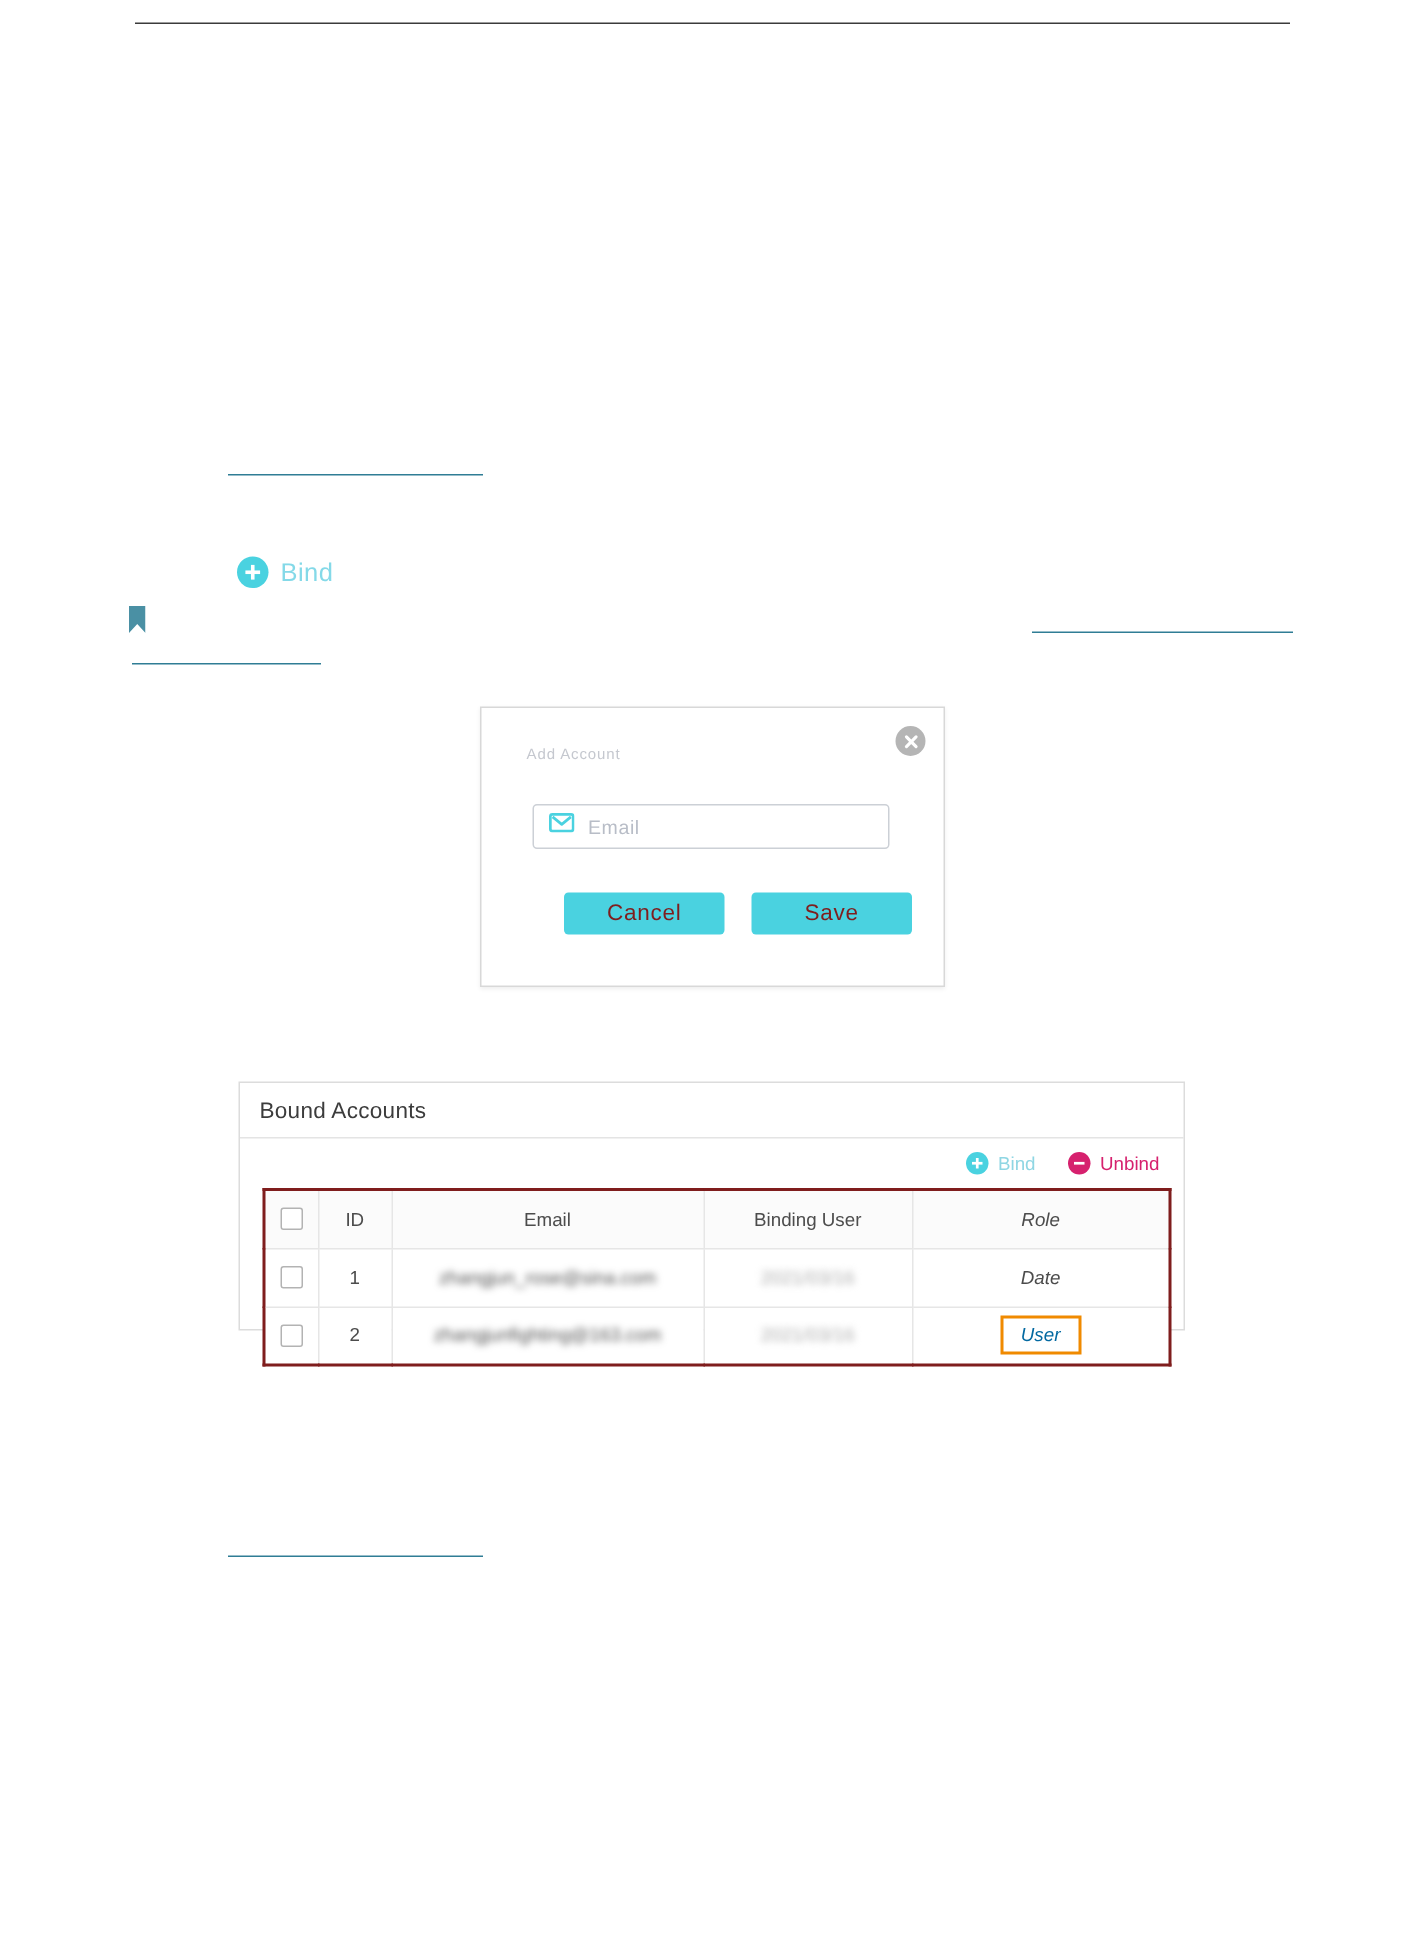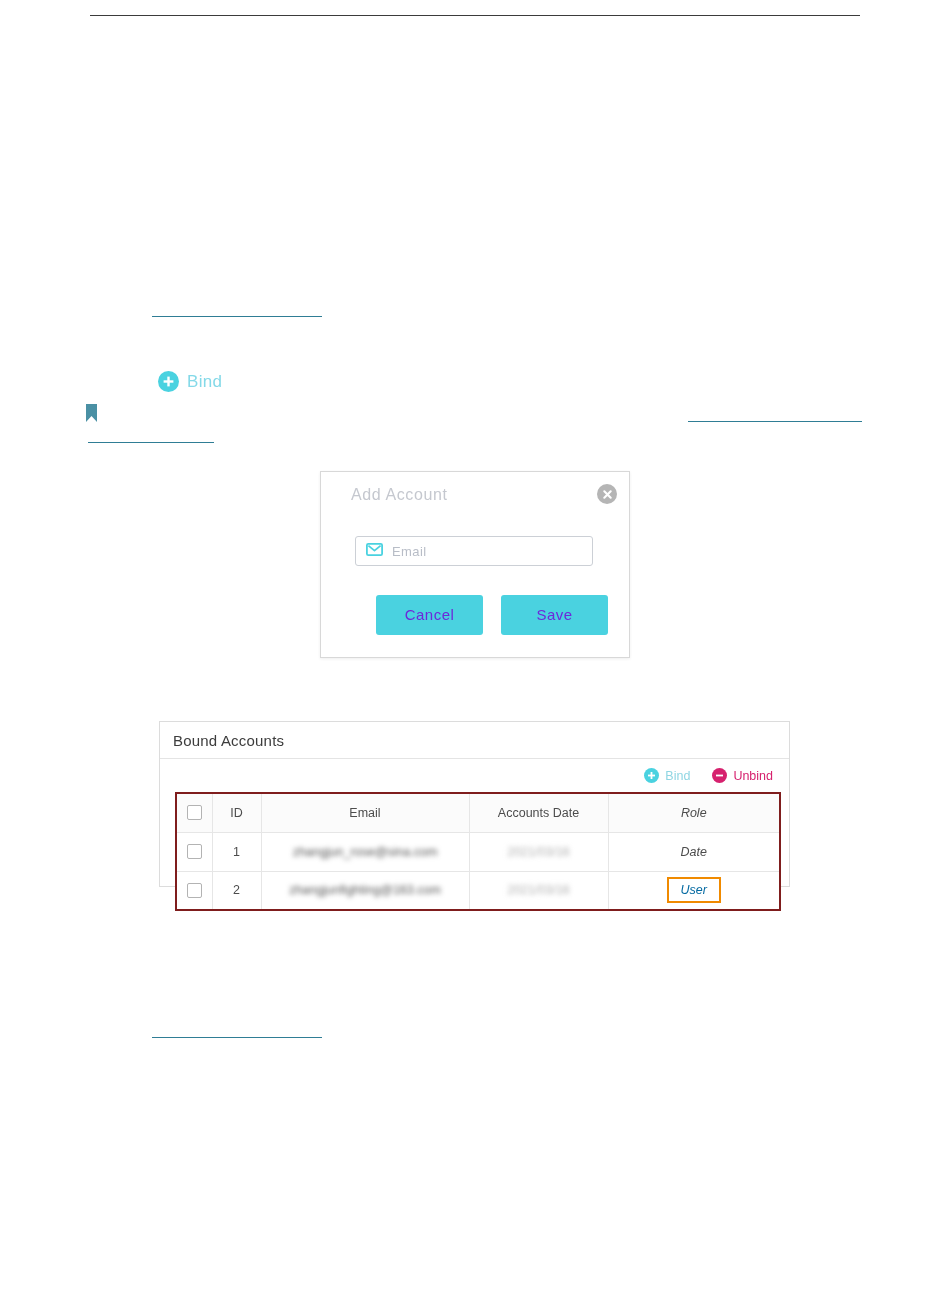--- a/index.html
+++ b/index.html
@@ -91,23 +91,23 @@
     border-radius: 50%;
     background: #b5b5b5;
     display: flex;
     align-items: center;
     justify-content: center;
     cursor: pointer;
   }
   .modal-title {
     position: absolute;
     left: 30px;
-    top: 14px;
+    top: 26px;
     color: #c5c8cf;
-    font-size: 16px;
+    font-size: 10px;
     letter-spacing: .6px;
     text-align: right;
   }
   .modal-field {
     position: absolute;
     left: 34px;
     top: 64px;
     width: 238px;
     height: 30px;
     border: 1px solid #ccd0d6;
@@ -126,25 +126,25 @@
   }
   .modal-buttons {
     position: absolute;
     left: 55px;
     top: 123px;
     display: flex;
     gap: 18px;
   }
   .btn {
     width: 107px;
-    height: 40px;
+    height: 28px;
     border: none;
     border-radius: 3px;
     background: #4ad2e0;
-    color: #6d28d9;
+    color: #7f1d1d;
     font-size: 15px;
     font-family: "Liberation Sans", sans-serif;
     letter-spacing: .5px;
     cursor: pointer;
     padding: 0;
     line-height: 28px;
   }
 
   
   .panel {
@@ -343,21 +343,21 @@
         <col class="c-date">
         <col class="c-role">
     </colgroup>
     <thead>
       <tr>
         <th>
           <span class="chk"></span>
         </th>
         <th>ID</th>
         <th>Email</th>
-        <th>Accounts Date</th>
+        <th>Binding User</th>
         <th>Role</th>
       </tr>
     </thead>
     <tbody>
       <tr>
         <td>
           <span class="chk"></span>
         </td>
         <td class="id-cell">1</td>
         <td>

